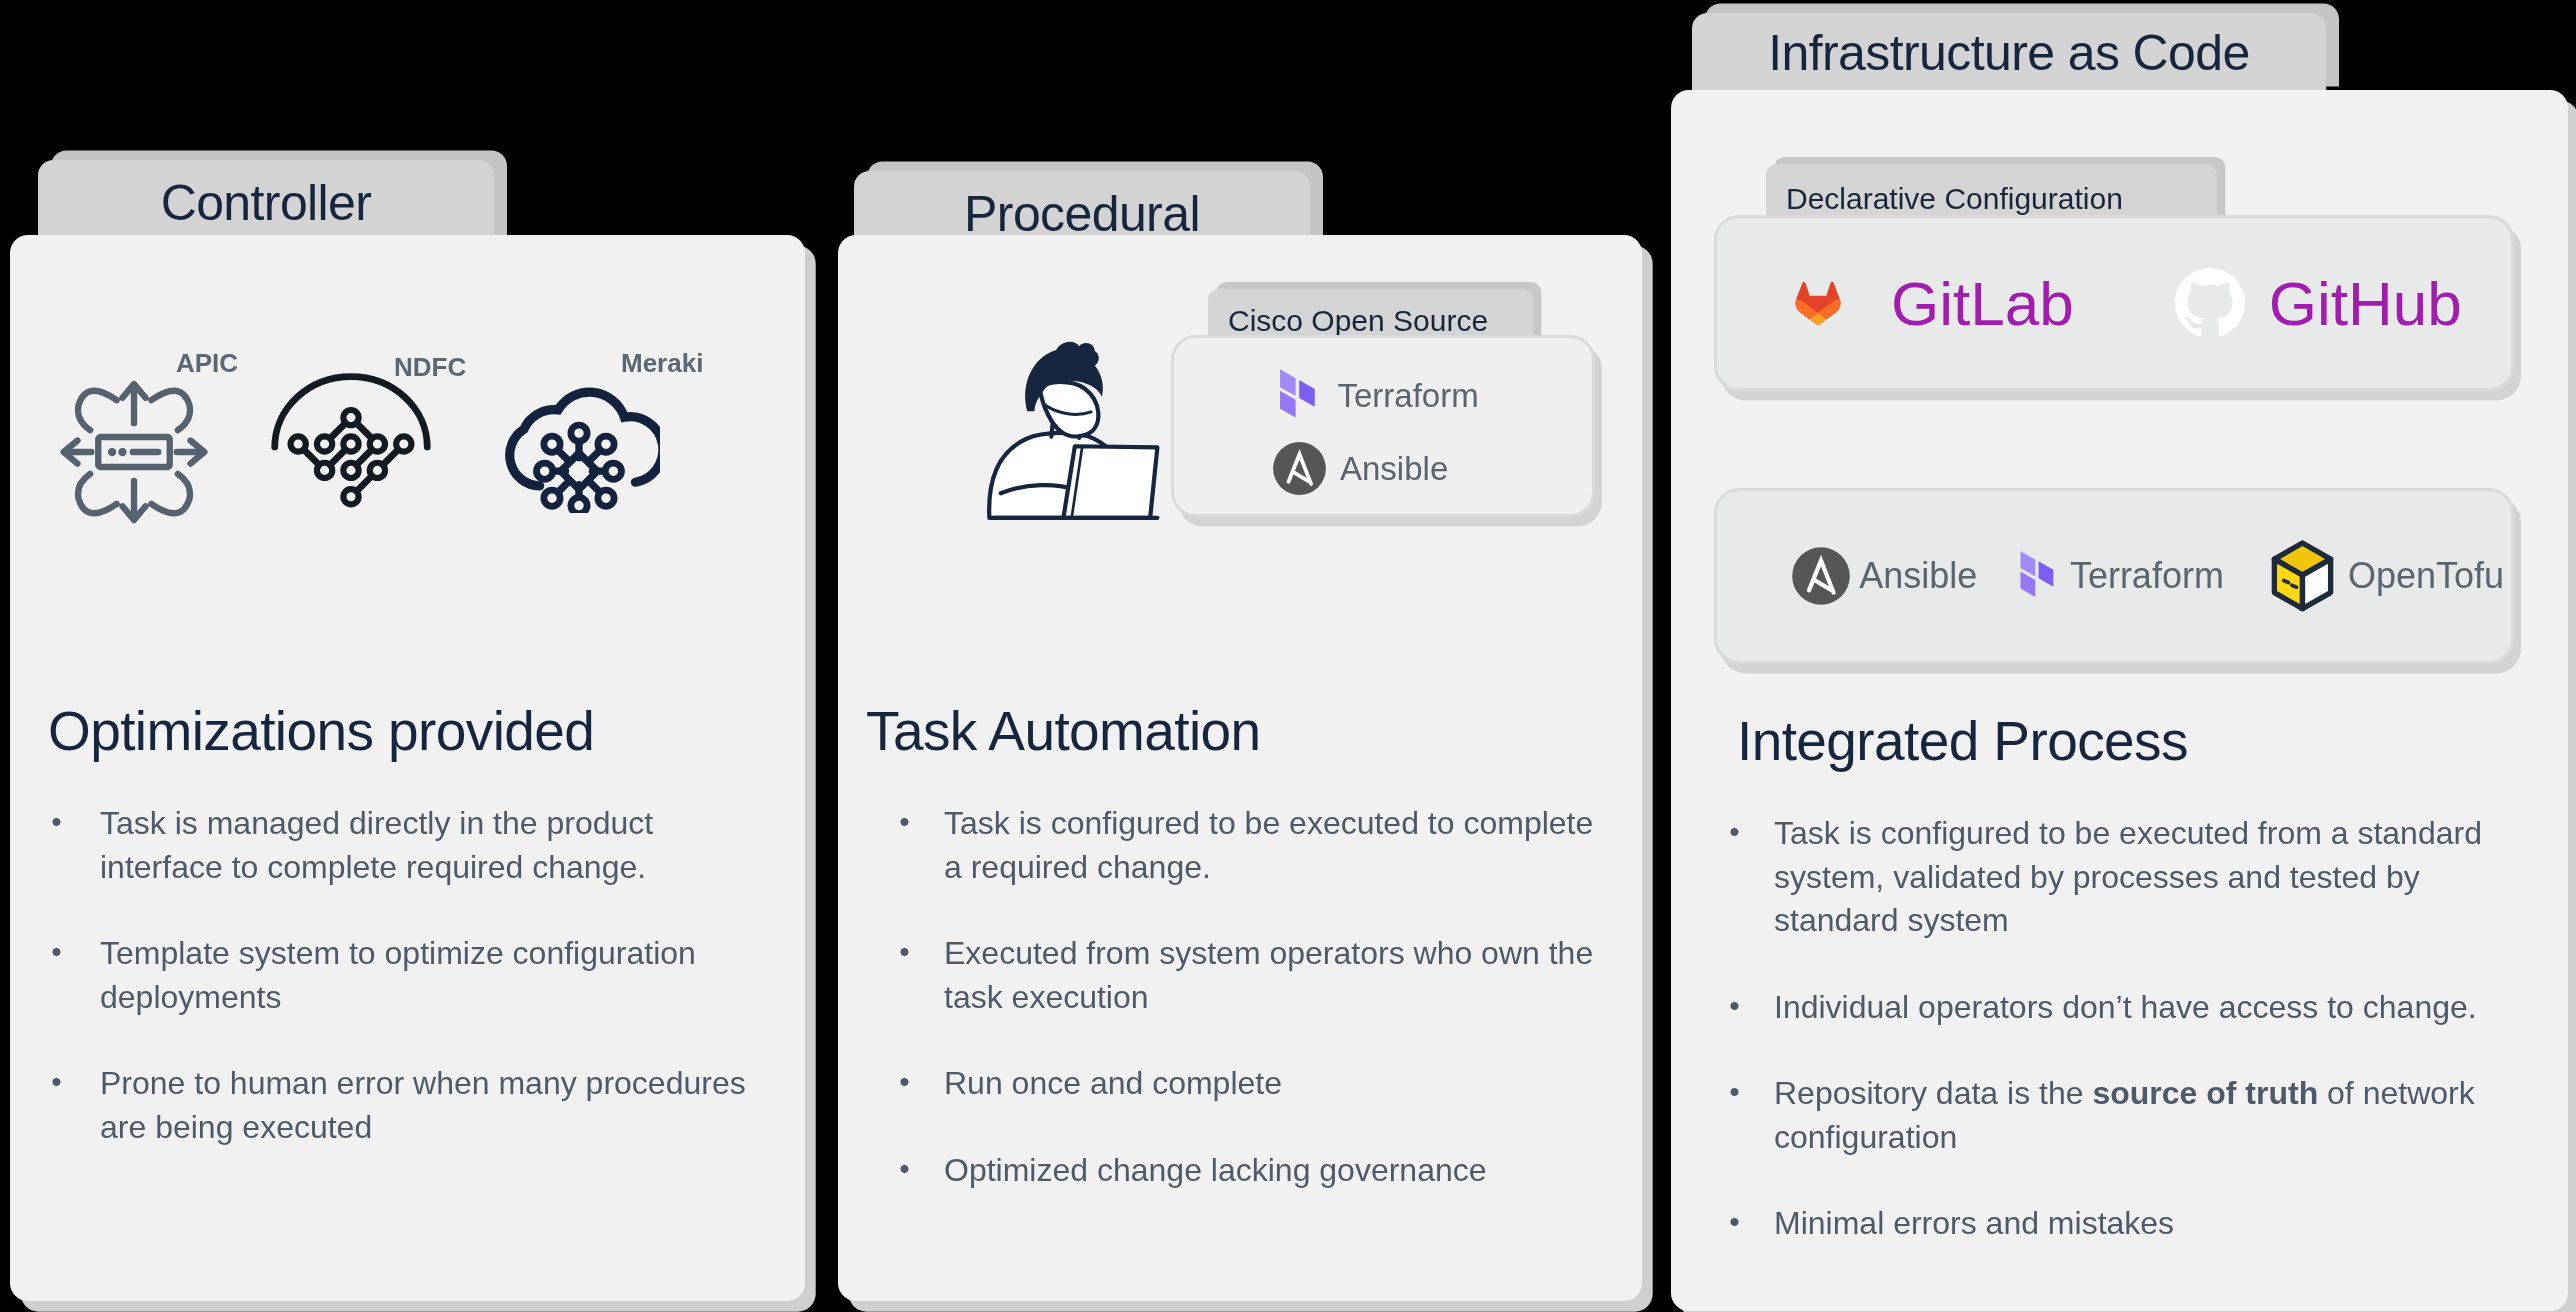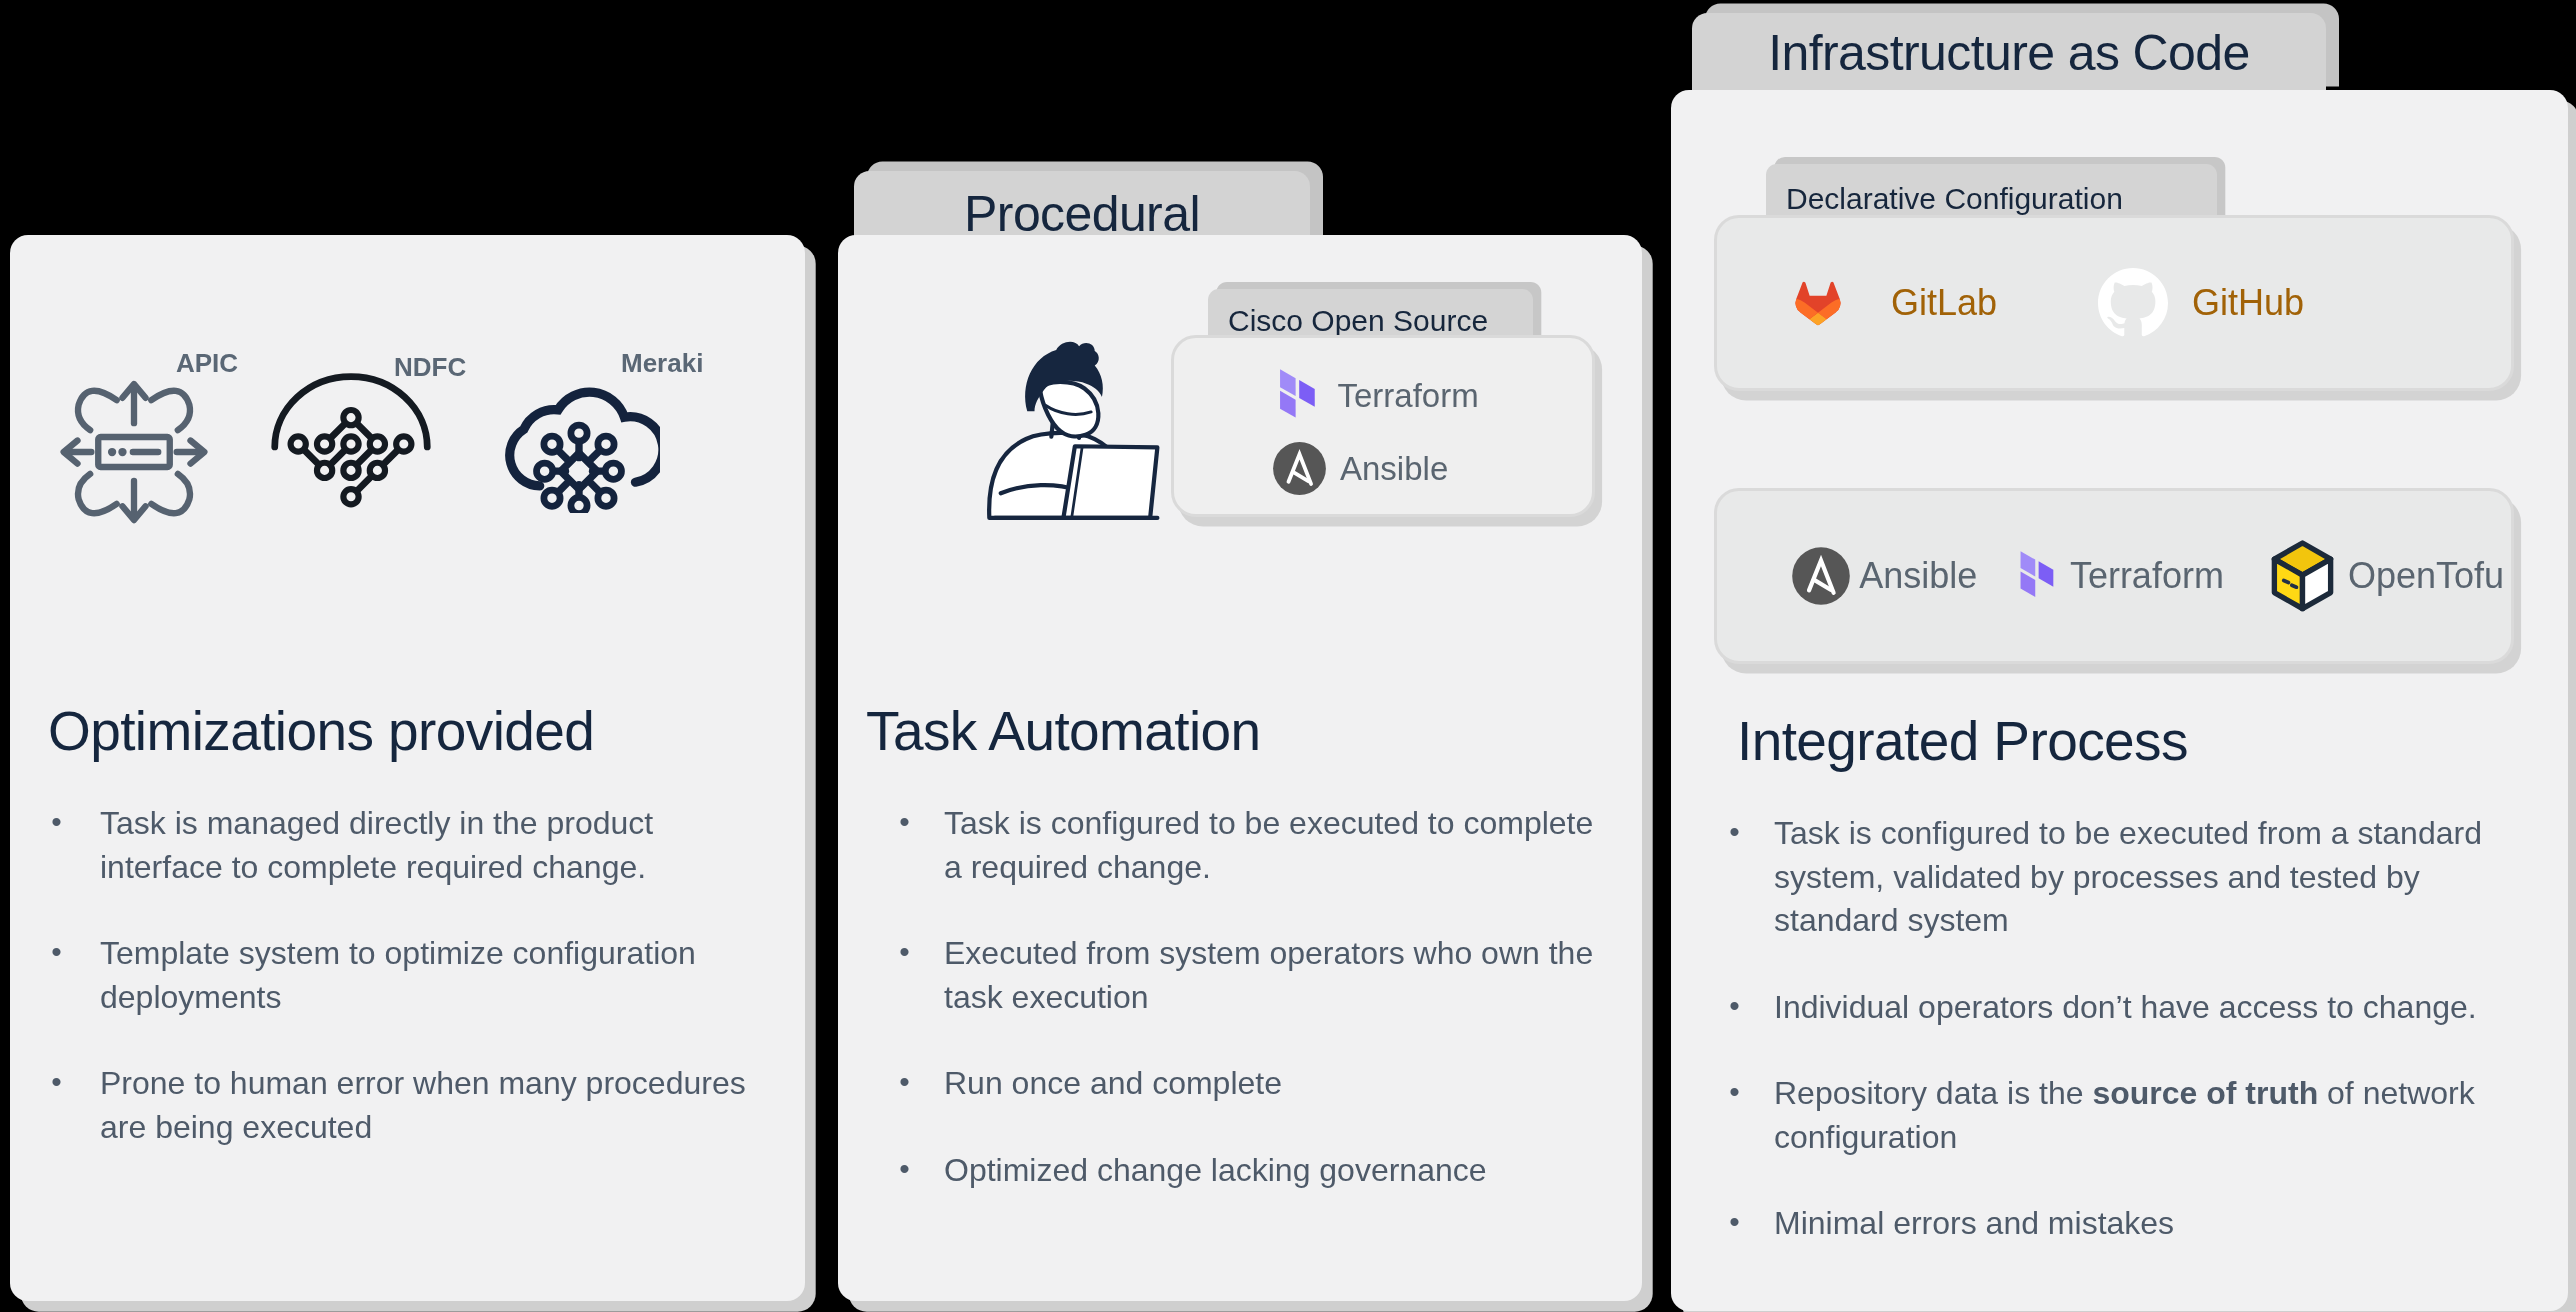--- a/index.html
+++ b/index.html
@@ -67,29 +67,32 @@
   .inner-box{
     position:absolute;
     border:3px solid #dadada;
     border-radius:25px;
     box-shadow:7.1px 9.5px 0 #d3d3d3;
     box-sizing:border-box;
   }
   .box-light{background:#efefef;}
   .box-dark{background:#e8e9e9;}
   .tool-label{color:#5a6570;font-size:33px;font-weight:500;white-space:nowrap;}
-  .tool-label-lg{color:#a16207;font-size:36px;font-weight:500;white-space:nowrap;}
+  .tool-label-lg{color:#a21caf;font-size:62px;font-weight:500;white-space:nowrap;}
   .tool-label-md{color:#5a6570;font-size:36px;font-weight:500;white-space:nowrap;}
   .flex-row{display:flex;align-items:center;}
 </style>
 </head>
 <body>
 
 <div id="stage">
 
+  <div class="tab" style="left:38px;top:160px;width:456px;height:89px;">
+    <span class="tab-title">Controller</span>
+  </div>
 
   <div class="panel" style="left:10px;top:235px;width:795px;height:1066px;">
 
     <svg class="ctl-icon" style="left:43px;top:119px;" width="162" height="173" viewBox="0 0 126 150">
       <g stroke="#566270" stroke-width="5.5" fill="none" stroke-linecap="round" stroke-linejoin="round">
         <rect x="32" y="72" width="62" height="26" rx="2"></rect>
         <line x1="62" y1="85" x2="84" y2="85"></line>
         <line x1="63" y1="60" x2="63" y2="28"></line>
           <polyline points="53,38 63,26 73,38"></polyline>
         <line x1="63" y1="110" x2="63" y2="142"></line>

